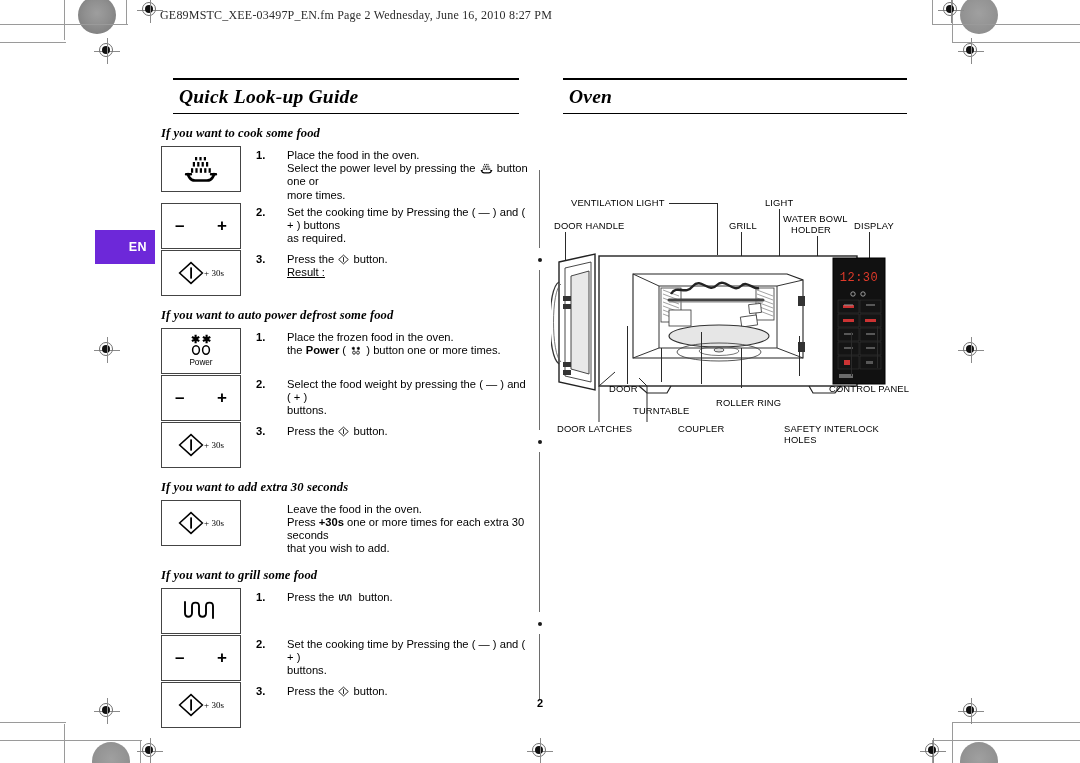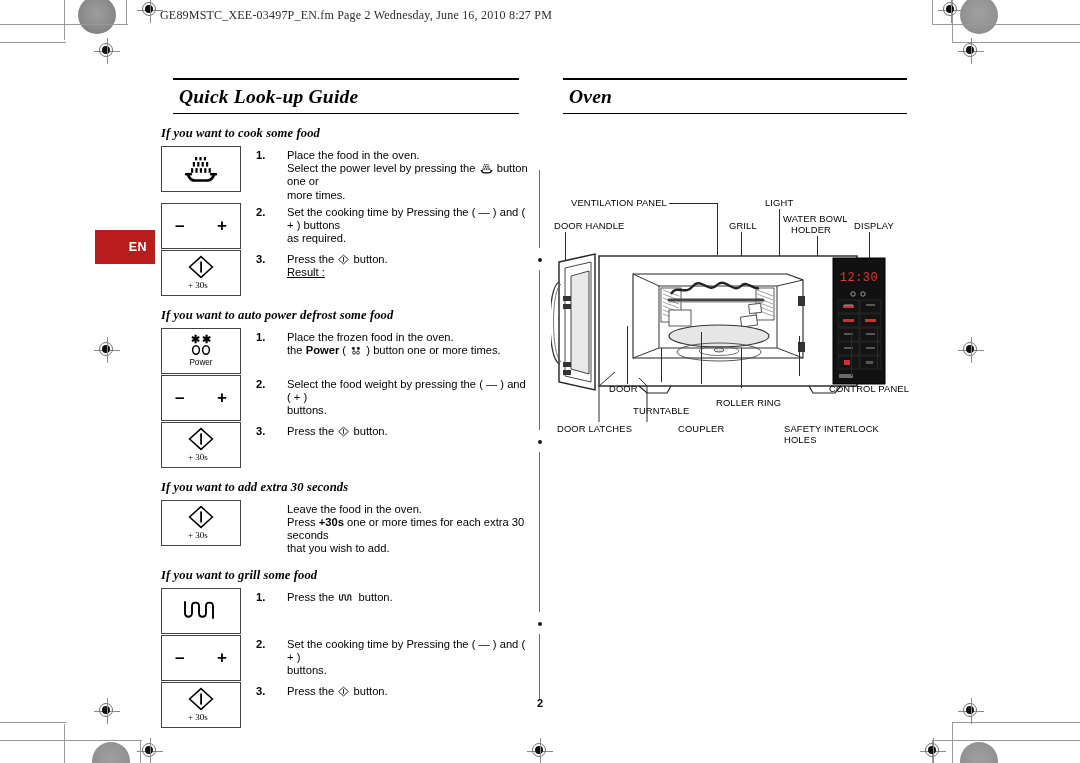--- a/index.html
+++ b/index.html
@@ -33,21 +33,21 @@
   
   .slug{
     position:absolute;left:160px;top:8px;
     font-family:"Liberation Serif", serif;
     font-size:12px;color:#2b2b2b;letter-spacing:.2px;white-space:nowrap;
   }
 
   
   .en-tab{
     position:absolute;left:95px;top:230px;width:60px;height:34px;
-    background:#b91c1c;color:#fff;
+    background:#6d28d9;color:#fff;
     font-size:12.5px;font-weight:bold;letter-spacing:.5px;
     display:flex;align-items:center;justify-content:flex-end;
     padding-right:8px;box-sizing:border-box;
   }
 
   
   .col-left{position:absolute;left:161px;top:66px;width:370px;}
   .col-right{position:absolute;left:551px;top:66px;width:368px;}
 
   .sec-title{
@@ -81,21 +81,21 @@
     font-weight:bold;font-size:11.2px;
     width:16px;min-width:16px;padding-top:3px;padding-left:15px;
   }
   .txt-nonum{padding-left:46px;padding-top:3px;font-size:11.2px;line-height:13.2px;}
   .result-line{display:flex;}
   .result-lbl{text-decoration:underline;white-space:nowrap;margin-right:16px;}
   .b{font-weight:bold;}
 
   
   .g-micro{display:block;}
-  .g-start{display:flex;flex-direction:column;line-height:1;}
+  .g-start{display:flex;flex-direction:row;align-items:center;line-height:1;}
   .g-start .cap{font-family:"Liberation Serif", serif;font-size:9px;margin-top:2px;}
   .g-pm{display:flex;align-items:center;justify-content:space-between;width:100%;padding:0 13px;box-sizing:border-box;font-size:17px;}
   .g-pm span{font-weight:bold;line-height:1;}
   .g-pow{display:flex;flex-direction:column;align-items:center;line-height:1;}
   .g-pow .cap{font-size:8.2px;margin-top:1px;}
 
   .inline-ico{display:inline-block;vertical-align:-2px;margin:0 1px;}
 
   
   .sep{position:absolute;left:539px;top:170px;width:1px;height:530px;}
@@ -444,21 +444,21 @@
         </div>
       </div>
     </div>
   </div>
 
   <div class="col-right">
     <div class="sec-title">Oven</div>
 
     <div class="oven-wrap">
 
-      <div class="lbl" style="left:20px;top:62px;">VENTILATION PANEL</div>
+      <div class="lbl" style="left:20px;top:62px;">VENTILATION LIGHT</div>
       <div class="lbl" style="left:3px;top:85px;">DOOR HANDLE</div>
       <div class="lbl" style="left:214px;top:62px;">LIGHT</div>
       <div class="lbl" style="left:178px;top:85px;">GRILL</div>
       <div class="lbl" style="left:232px;top:78px;">WATER BOWL</div>
       <div class="lbl" style="left:240px;top:89px;">HOLDER</div>
       <div class="lbl" style="left:303px;top:85px;">DISPLAY</div>
 
       <div class="lead h" style="left:118px;top:67px;width:48px;"></div>
       <div class="lead v" style="left:166px;top:67px;height:52px;"></div>
       <div class="lead v" style="left:14px;top:96px;height:28px;"></div>

